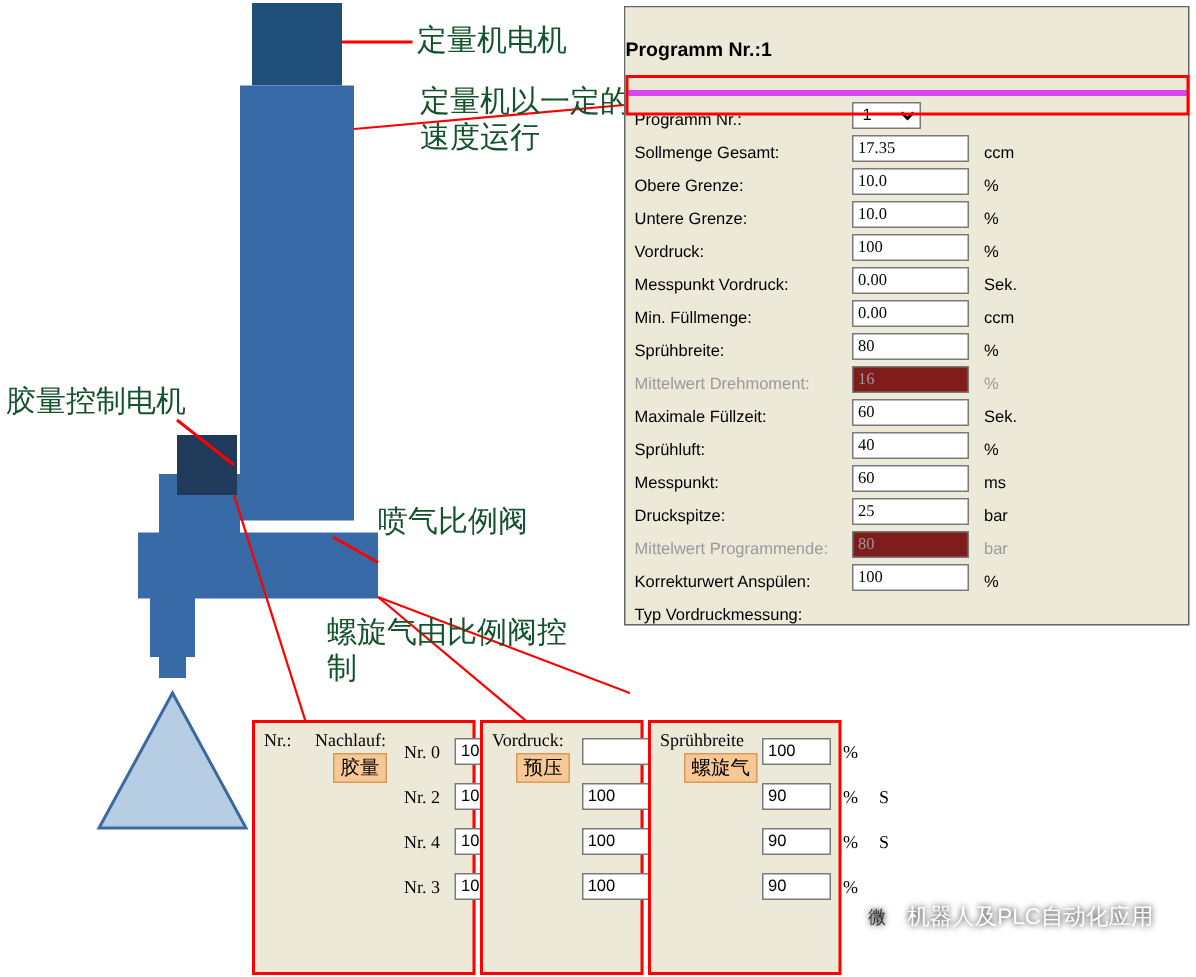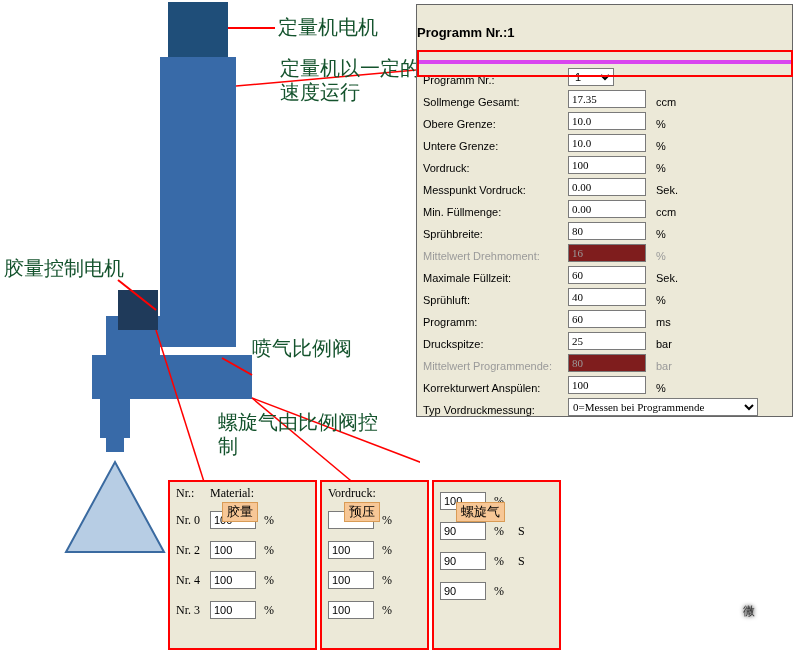--- a/index.html
+++ b/index.html
@@ -10,21 +10,21 @@
   .panel-title{font-weight:bold;font-size:13px;padding:20px 0;background:#ece9d8;border-bottom:4px solid #d946ef}
   .panel-row{display:flex;align-items:flex-end;height:22px;padding:0 6px;font-size:11px;font-family:Tahoma,Arial}
   .panel-row .k{flex:0 0 145px}
   .panel-row .v{width:70px;height:16px;border:1px solid #7a7a7a;background:#fff;font-size:11px;padding:0 3px;margin-right:10px;font-family:Tahoma}
   .panel-row .u{flex:0 0 60px}
   .panel-row.disabled .k,.panel-row.disabled .u{color:#9a9a9a}
   .panel-row.disabled .v{color:#9a9a9a;background:#7f1d1d}
   .panel-select{width:190px;height:18px;border:1px solid #7a7a7a;background:#fff;font-size:11px;font-family:Tahoma}
   .panel-combo{width:46px;height:18px;border:1px solid #7a7a7a;background:#fff;font-size:11px;padding:0 2px}
   .hl{position:absolute;border:2px solid red;pointer-events:none}
-  .sub{position:absolute;background:#ece9d8;border:2px solid red;display:flex;flex-direction:column;font-size:12px;font-family:Tahoma;padding-top:4px}
+  .sub{position:absolute;background:#ece9d8;border:2px solid red;display:flex;flex-direction:row;font-size:12px;font-family:Tahoma;padding-top:4px}
   .sub-row{display:flex;align-items:center;height:30px;padding:0 6px}
   .sub-row .n{flex:0 0 34px}
   .sub-row .v{width:38px;height:16px;border:1px solid #7a7a7a;background:#fff;font-size:11px;padding:0 3px}
   .sub-row .u{margin-left:8px;width:14px}
   .sub-head{display:flex;padding:0 6px 4px 6px;font-size:12px}
   .tag{background:#f7c796;border:1px solid #d99b55;font-size:13px;padding:0 4px;position:absolute;font-family:Liberation Mono, monospace}
   .wm{position:absolute;right:28px;bottom:30px;display:flex;align-items:center;color:#fff;font-size:15px;text-shadow:0 0 4px #000}
   .wm-circ{width:20px;height:20px;border-radius:50%;background:rgba(255,255,255,0.6);display:flex;align-items:center;justify-content:center;margin-right:10px;font-size:12px;color:#333}
 </style>
 </head>
@@ -114,21 +114,21 @@
         <span class="k">Maximale Füllzeit:</span>
         <input class="v" value="60" style="">
         <span class="u">Sek.</span>
       </div>
       <div class="panel-row">
         <span class="k">Sprühluft:</span>
         <input class="v" value="40" style="">
         <span class="u">%</span>
       </div>
       <div class="panel-row">
-        <span class="k">Programm:</span>
+        <span class="k">Messpunkt:</span>
         <input class="v" value="60" style="">
         <span class="u">ms</span>
       </div>
       <div class="panel-row">
         <span class="k">Druckspitze:</span>
         <input class="v" value="25" style="">
         <span class="u">bar</span>
       </div>
       <div class="panel-row disabled">
         <span class="k">Mittelwert Programmende:</span>
@@ -136,32 +136,29 @@
         <span class="u">bar</span>
       </div>
       <div class="panel-row">
         <span class="k">Korrekturwert Anspülen:</span>
         <input class="v" value="100" style="">
         <span class="u">%</span>
       </div>
     </div>
   <div class="panel-row">
     <span class="k">Typ Vordruckmessung:</span>
-    <select class="panel-select">
-      <option>0=Messen bei Programmende</option>
-    </select>
   </div>
 </div>
 
 <div class="hl" style="right:4px;top:50px;width:372px;height:23px"></div>
 
 <div class="sub" style="left:168px;top:480px;width:145px;height:162px">
   <div class="sub-head">
       <span style="width:34px">Nr.:</span>
-      <span>Material:</span>
+      <span>Nachlauf:</span>
     </div>
   <div class="tag" style="left:52px;top:20px">胶量</div>
   <div id="subm">
       <div class="sub-row">
         <span class="n">Nr. 0</span>
         <input class="v" value="100" style="">
         <span class="u">%</span>
       </div>
       <div class="sub-row">
         <span class="n">Nr. 2</span>
@@ -198,20 +195,23 @@
         <input class="v" value="100" style="">
         <span class="u">%</span>
       </div>
       <div class="sub-row">
         <input class="v" value="100" style="">
         <span class="u">%</span>
       </div>
     </div>
 </div>
 <div class="sub" style="left:432px;top:480px;width:125px;height:162px">
+  <div class="sub-head">
+      <span>Sprühbreite</span>
+    </div>
   <div class="tag" style="left:22px;top:20px">螺旋气</div>
   <div id="subs">
       <div class="sub-row">
         <input class="v" value="100" style="">
         <span class="u">%</span>
         <span style="margin-left:10px"></span>
       </div>
       <div class="sub-row">
         <input class="v" value="90" style="">
         <span class="u">%</span>
@@ -225,13 +225,14 @@
       <div class="sub-row">
         <input class="v" value="90" style="">
         <span class="u">%</span>
         <span style="margin-left:10px"></span>
       </div>
     </div>
 </div>
 
 <div class="wm">
   <div class="wm-circ">微</div>
+  <span>机器人及PLC自动化应用</span>
 </div>
 
 </body></html>

